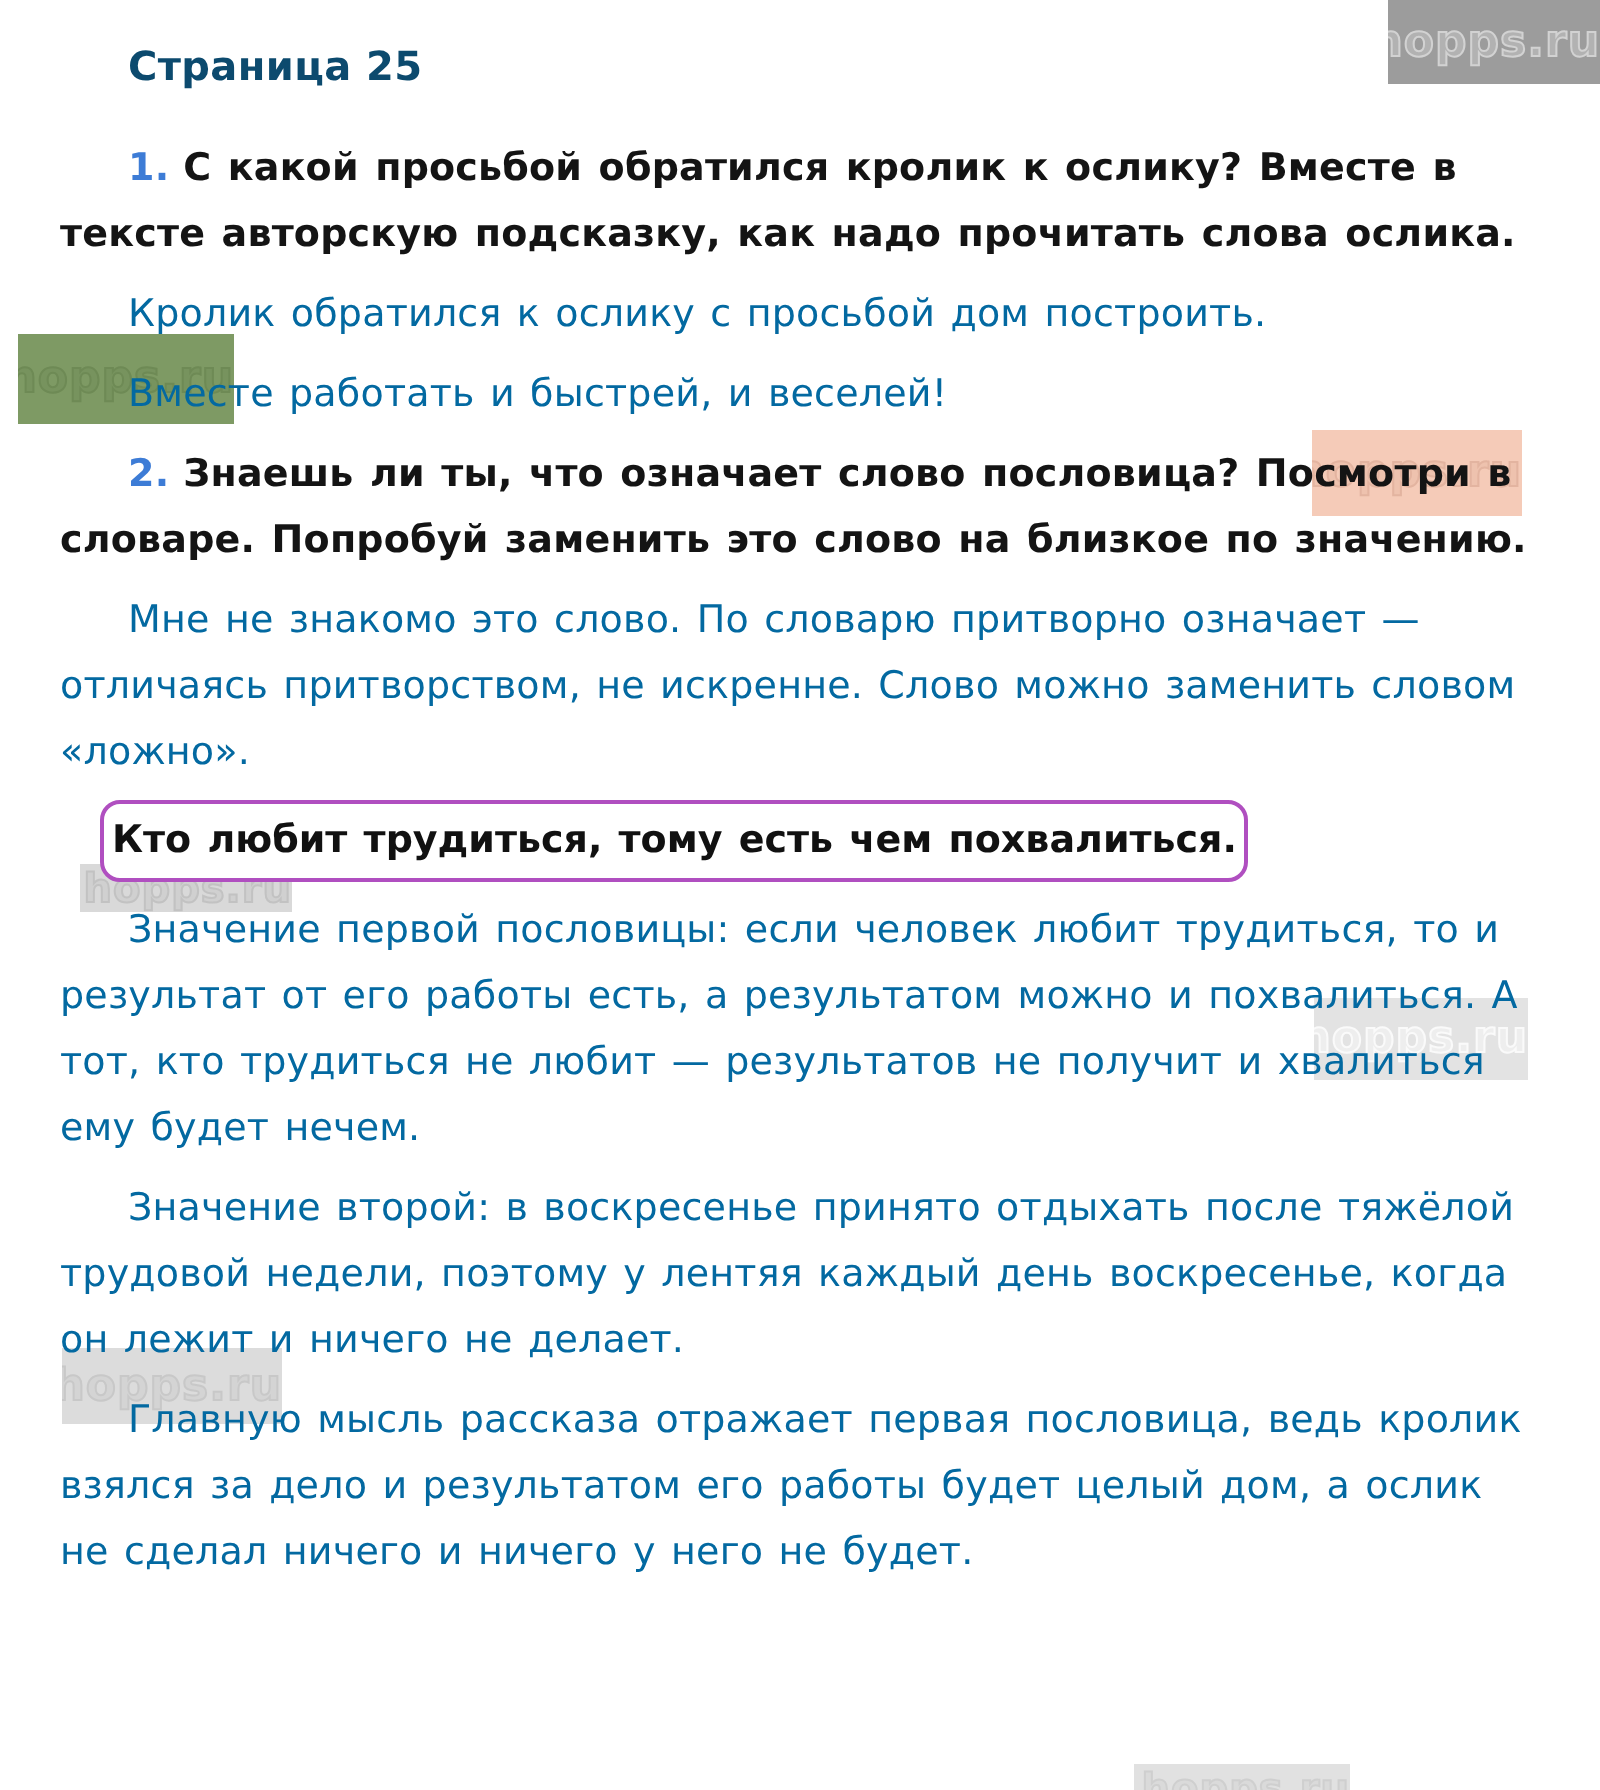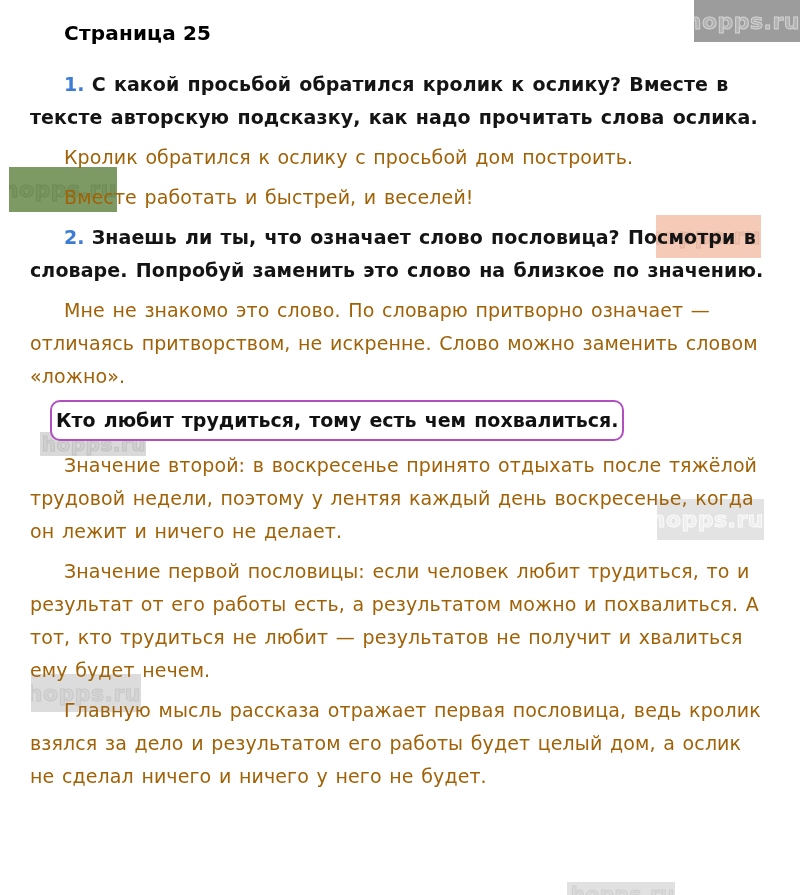--- a/index.html
+++ b/index.html
@@ -41,33 +41,33 @@
   .wm-bottom     { left: 567px; top: 882px; width: 108px; height: 13px; background: #e1e1e1; align-items: flex-start; font-size: 20px; }
   .wm-bottom span{ -webkit-text-stroke: 1px #cfcfcf; color: rgba(207,207,207,0.4); }
 
   
   .content {
     position: relative;
     z-index: 2;
     padding: 14px 28px 0 30px;
   }
   .page-title {
-    color: #000000;
+    color: #0c4a6e;
     font-size: 20px;
     font-weight: bold;
     line-height: 26px;
     margin: 6px 0 22px 34px;
     letter-spacing: 0.2px;
   }
   p {
     font-size: 19px;
     line-height: 33px;
     margin: 0 0 7px 0;
     text-indent: 34px;
-    color: #a16207;
+    color: #0369a1;
     word-spacing: 1.5px;
     letter-spacing: 0.1px;
   }
   .question {
     font-weight: bold;
     color: #141414;
   }
   .qnum {
     color: #3d7cd6;
     margin-right: 7px;
@@ -122,17 +122,17 @@
   <p>Кролик обратился к ослику с просьбой дом построить.</p>
   <p>Вместе работать и быстрей, и веселей!</p>
 
   <p class="question"><span class="qnum">2.</span><span>Знаешь ли ты, что означает слово пословица? Посмотри в словаре. Попробуй заменить это слово на близкое по значению.</span></p>
 
   <p class="answer-italic">Мне не знакомо это слово. По словарю притворно означает — отличаясь притворством, не искренне. Слово можно заменить словом «ложно».</p>
 
 
   <div class="proverb">Кто любит трудиться, тому есть чем похвалиться.</div>
 
+  <p>Значение первой пословицы: если человек любит трудиться, то и результат от его работы есть, а результатом можно и похвалиться. А тот, кто трудиться не любит — результатов не получит и хвалиться ему будет нечем.</p>
   <p>Значение второй: в воскресенье принято отдыхать после тяжёлой трудовой недели, поэтому у лентяя каждый день воскресенье, когда он лежит и ничего не делает.</p>
-  <p>Значение первой пословицы: если человек любит трудиться, то и результат от его работы есть, а результатом можно и похвалиться. А тот, кто трудиться не любит — результатов не получит и хвалиться ему будет нечем.</p>
   <p>Главную мысль рассказа отражает первая пословица, ведь кролик взялся за дело и результатом его работы будет целый дом, а ослик не сделал ничего и ничего у него не будет.</p>
 
 </div>
 
 </body></html>

